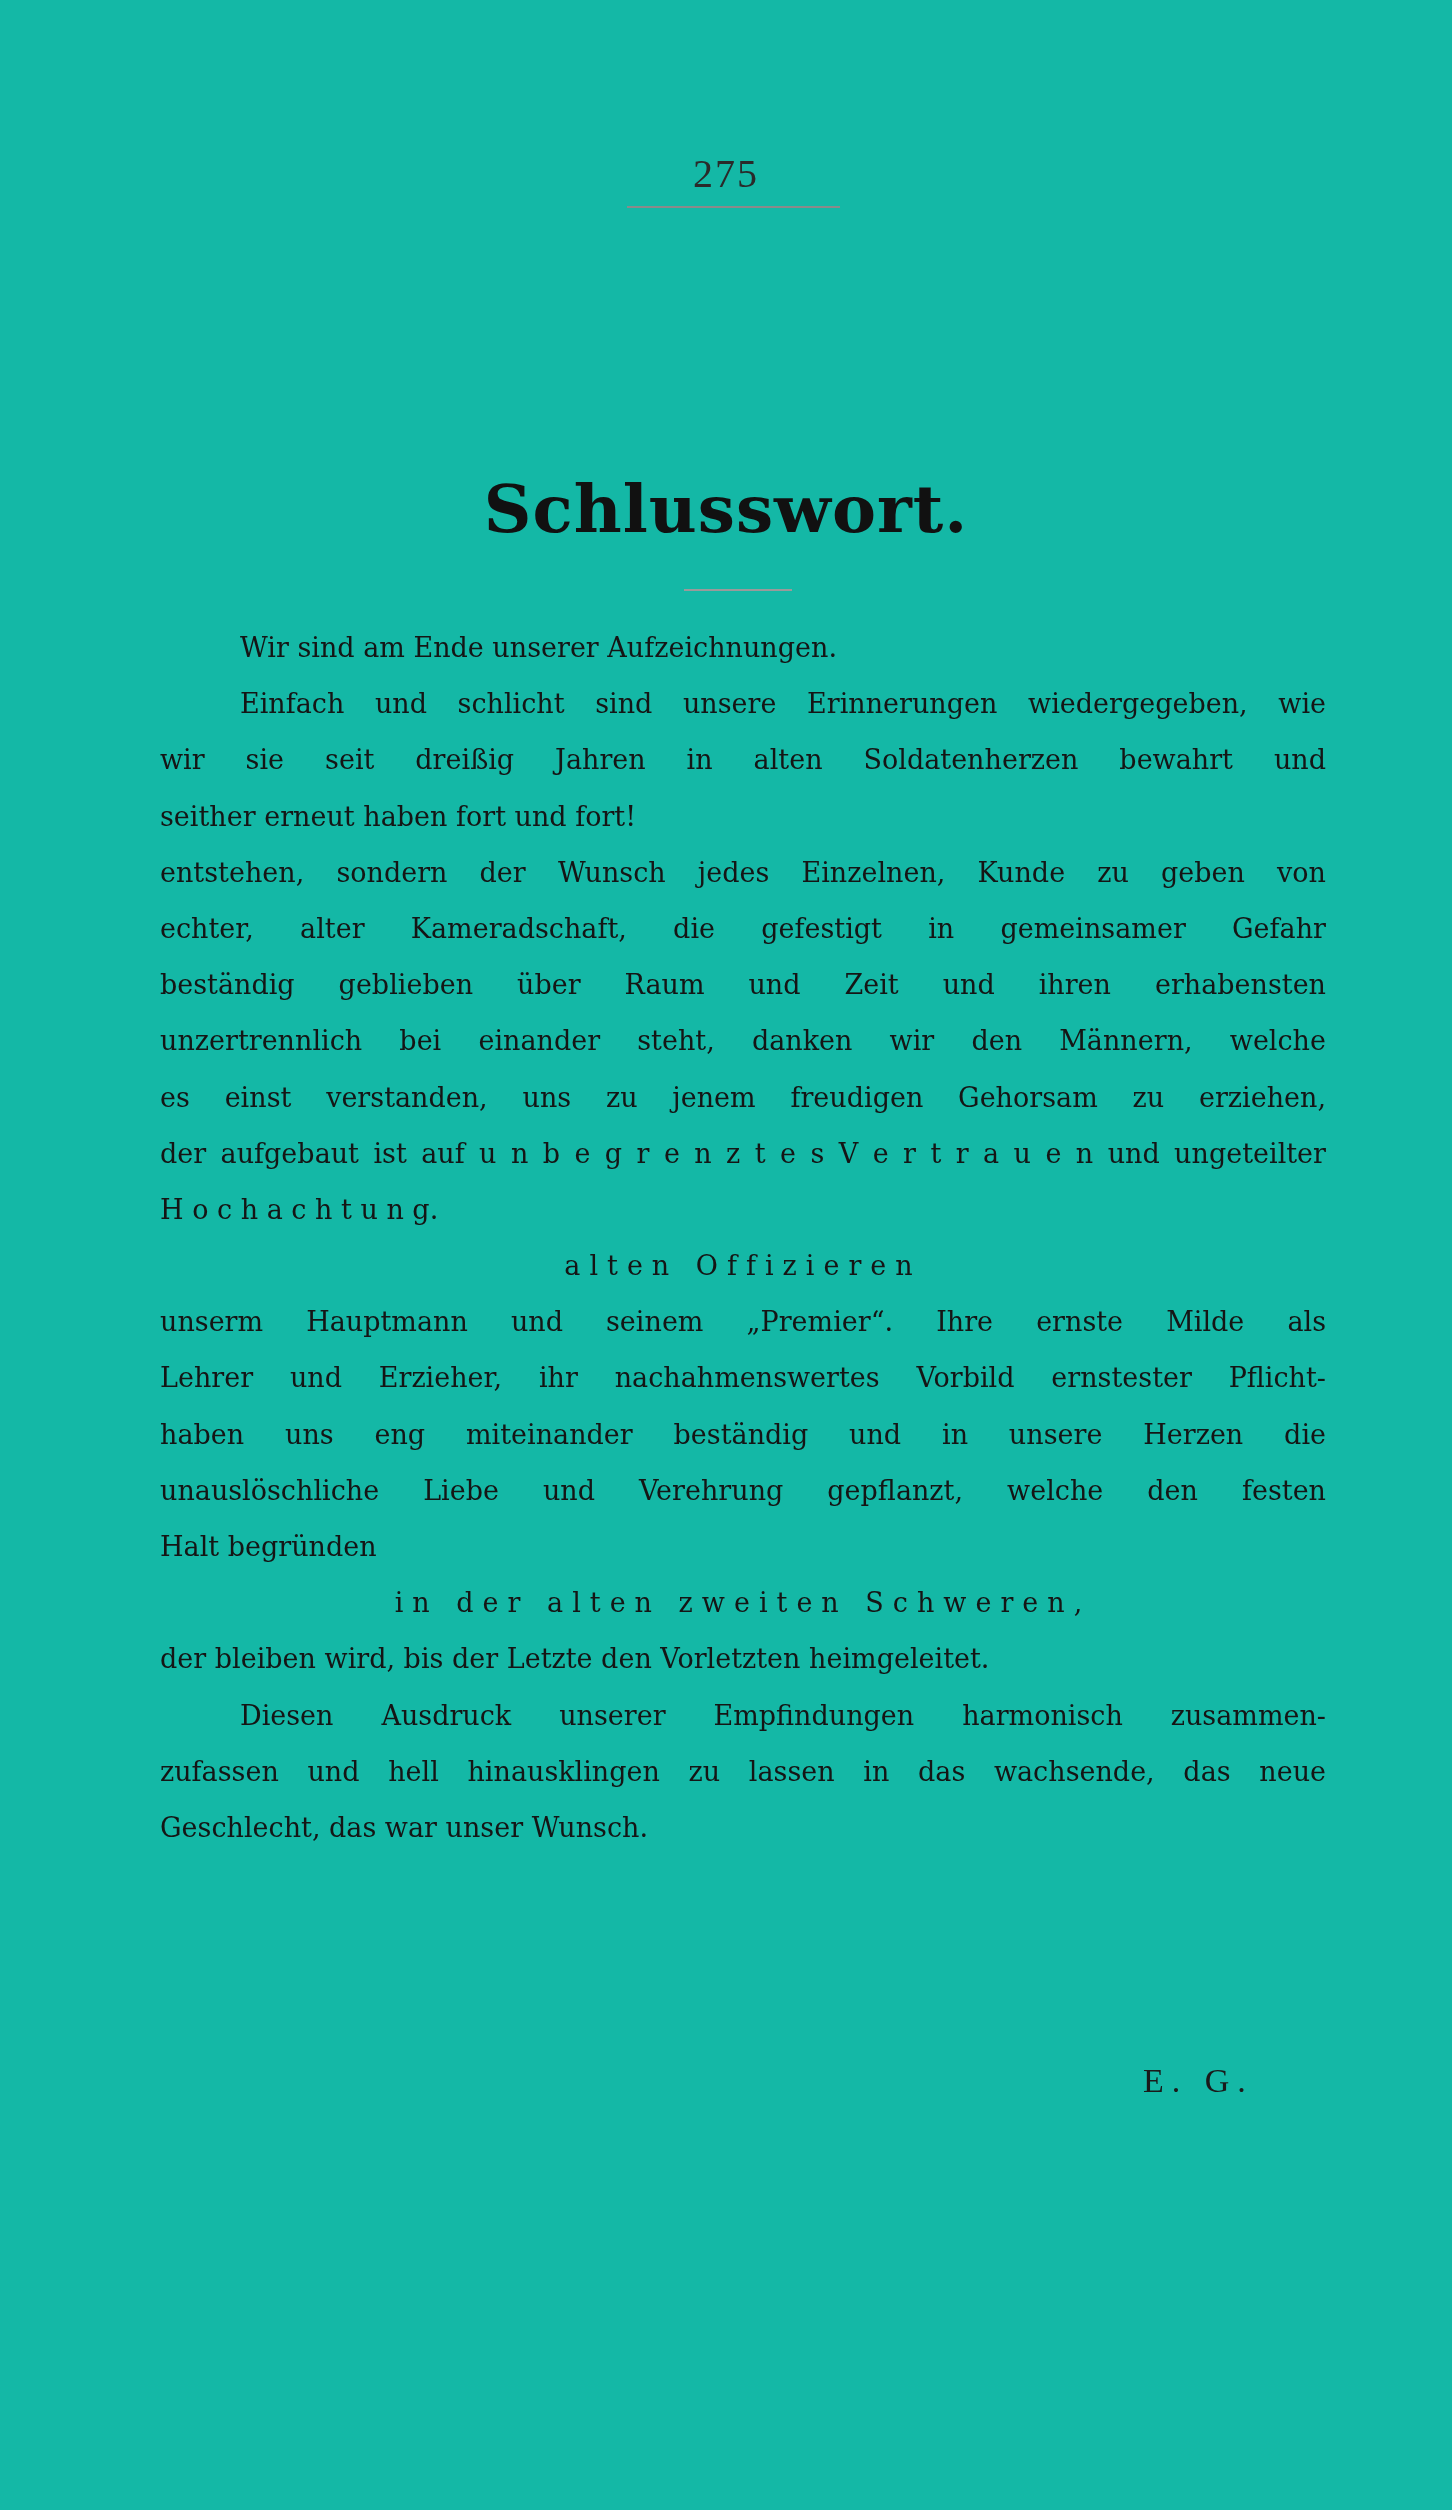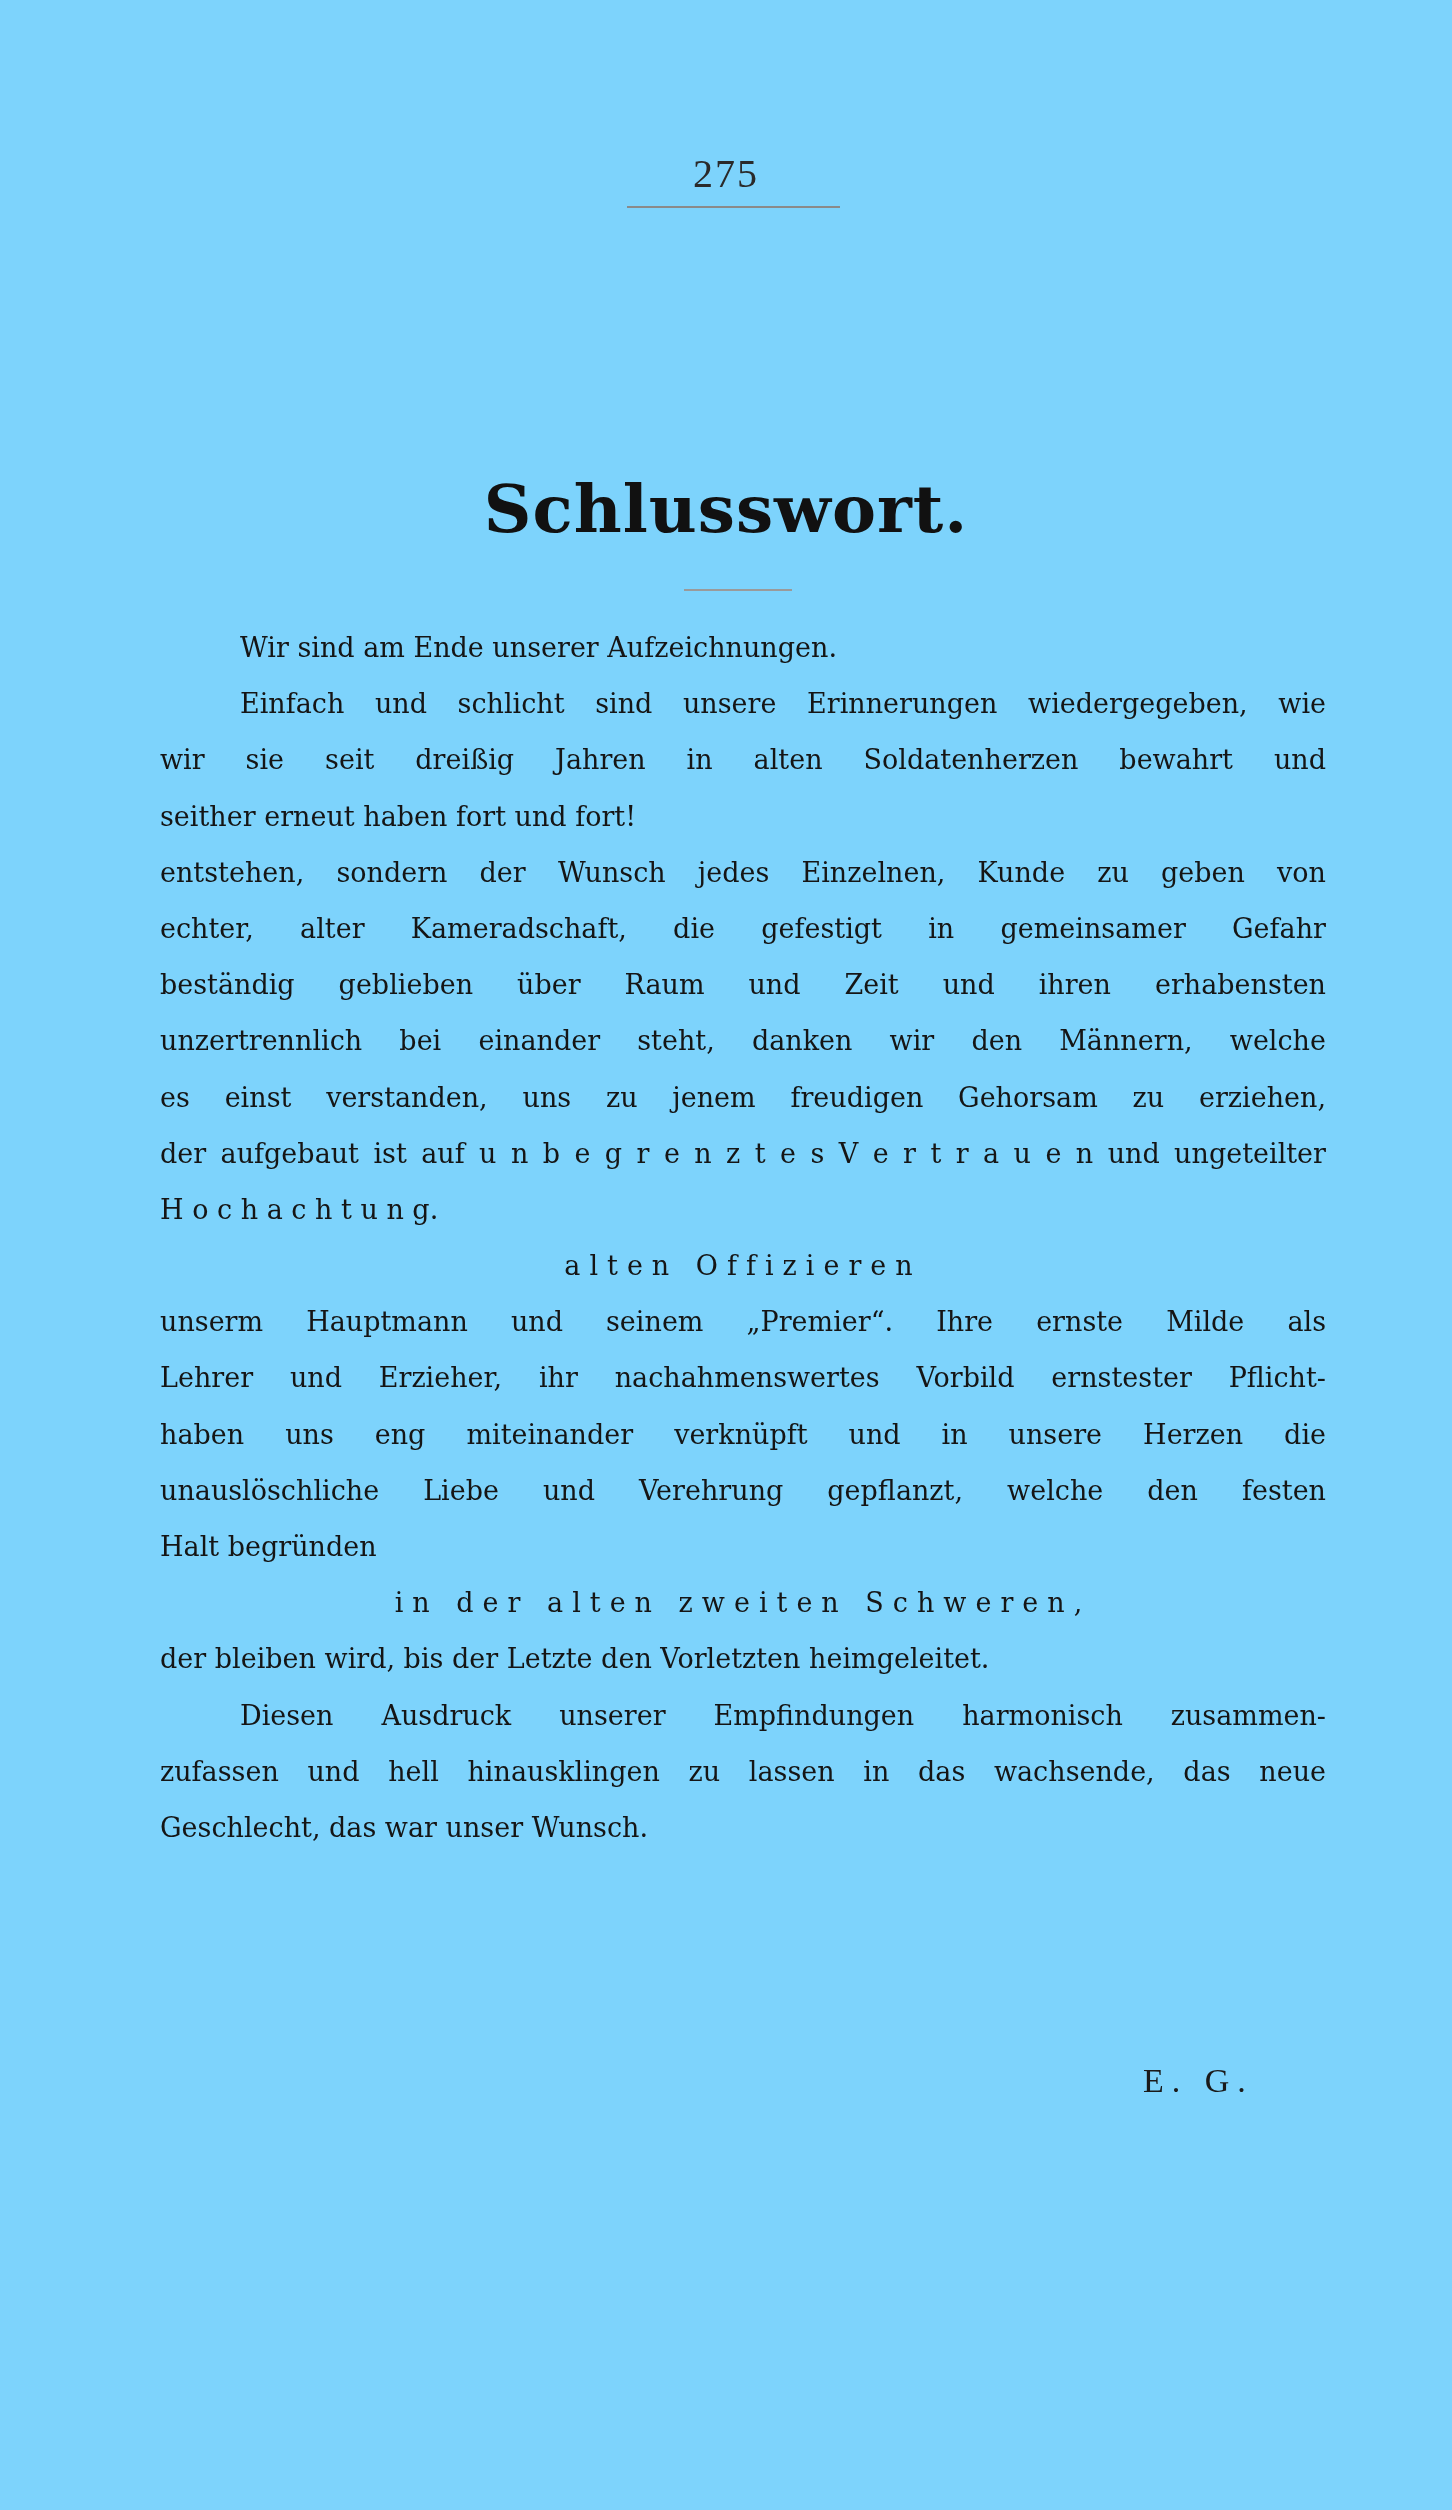--- a/index.html
+++ b/index.html
@@ -1,18 +1,18 @@
 <!DOCTYPE html>
 <html><head>
 <meta charset="utf-8">
 <style>
   html, body { margin: 0; padding: 0; background: #ffffff; }
   body { width: 1452px; height: 2510px; position: relative; overflow: hidden;
          font-family: "DejaVu Serif", "Liberation Serif", serif; color: #141414; }
-  .page { position: absolute; left: 0; top: 0; width: 1452px; height: 2510px; background: #7dd3fc; }
+  .page { position: absolute; left: 0; top: 0; width: 1452px; height: 2510px; background: #14b8a6; }
   .pagenum { position: absolute; top: 150px; left: 0; width: 1452px; text-align: center;
              font-family: "Liberation Serif", serif; font-size: 40px; letter-spacing: 2px; color: #2a2a2a; }
   .rule-top { position: absolute; top: 206px; left: 627px; width: 213px; height: 2px; background: #8a8a8a; }
   .heading { position: absolute; top: 470px; left: 0; width: 1452px; text-align: center;
              font-family: "DejaVu Serif", serif; font-weight: bold; font-size: 66px; letter-spacing: 1px; color: #111; }
   .rule-mid { position: absolute; top: 589px; left: 684px; width: 108px; height: 2px; background: #9a9a9a; }
   .body { position: absolute; top: 620px; left: 160px; width: 1166px;
           font-family: "DejaVu Serif", serif; font-size: 27px; line-height: 56.2px; color: #151515; }
   .line { display: block; height: 56.2px; white-space: nowrap; text-align: justify; text-align-last: justify; }
   .line.last { text-align: left; text-align-last: left; }
@@ -40,21 +40,21 @@
     <span class="line">entstehen, sondern der Wunsch jedes Einzelnen, Kunde zu geben von</span>
     <span class="line">echter, alter Kameradschaft, die gefestigt in gemeinsamer Gefahr</span>
     <span class="line">beständig geblieben über Raum und Zeit und ihren erhabensten</span>
     <span class="line">unzertrennlich bei einander steht, danken wir den Männern, welche</span>
     <span class="line">es einst verstanden, uns zu jenem freudigen Gehorsam zu erziehen,</span>
     <span class="line">der aufgebaut ist auf u n b e g r e n z t e s V e r t r a u e n und ungeteilter</span>
     <span class="line last">H o c h a c h t u n g.</span>
     <span class="line center spaced">alten Offizieren</span>
     <span class="line">unserm Hauptmann und seinem „Premier“. Ihre ernste Milde als</span>
     <span class="line">Lehrer und Erzieher, ihr nachahmenswertes Vorbild ernstester Pflicht-</span>
-    <span class="line">haben uns eng miteinander verknüpft und in unsere Herzen die</span>
+    <span class="line">haben uns eng miteinander beständig und in unsere Herzen die</span>
     <span class="line">unauslöschliche Liebe und Verehrung gepflanzt, welche den festen</span>
     <span class="line last">Halt begründen</span>
     <span class="line center spaced">in der alten zweiten Schweren,</span>
     <span class="line last">der bleiben wird, bis der Letzte den Vorletzten heimgeleitet.</span>
     <span class="line indent">Diesen Ausdruck unserer Empfindungen harmonisch zusammen-</span>
     <span class="line">zufassen und hell hinausklingen zu lassen in das wachsende, das neue</span>
     <span class="line last">Geschlecht, das war unser Wunsch.</span>
   </div>
 
   <div class="sig">E. G.</div>

